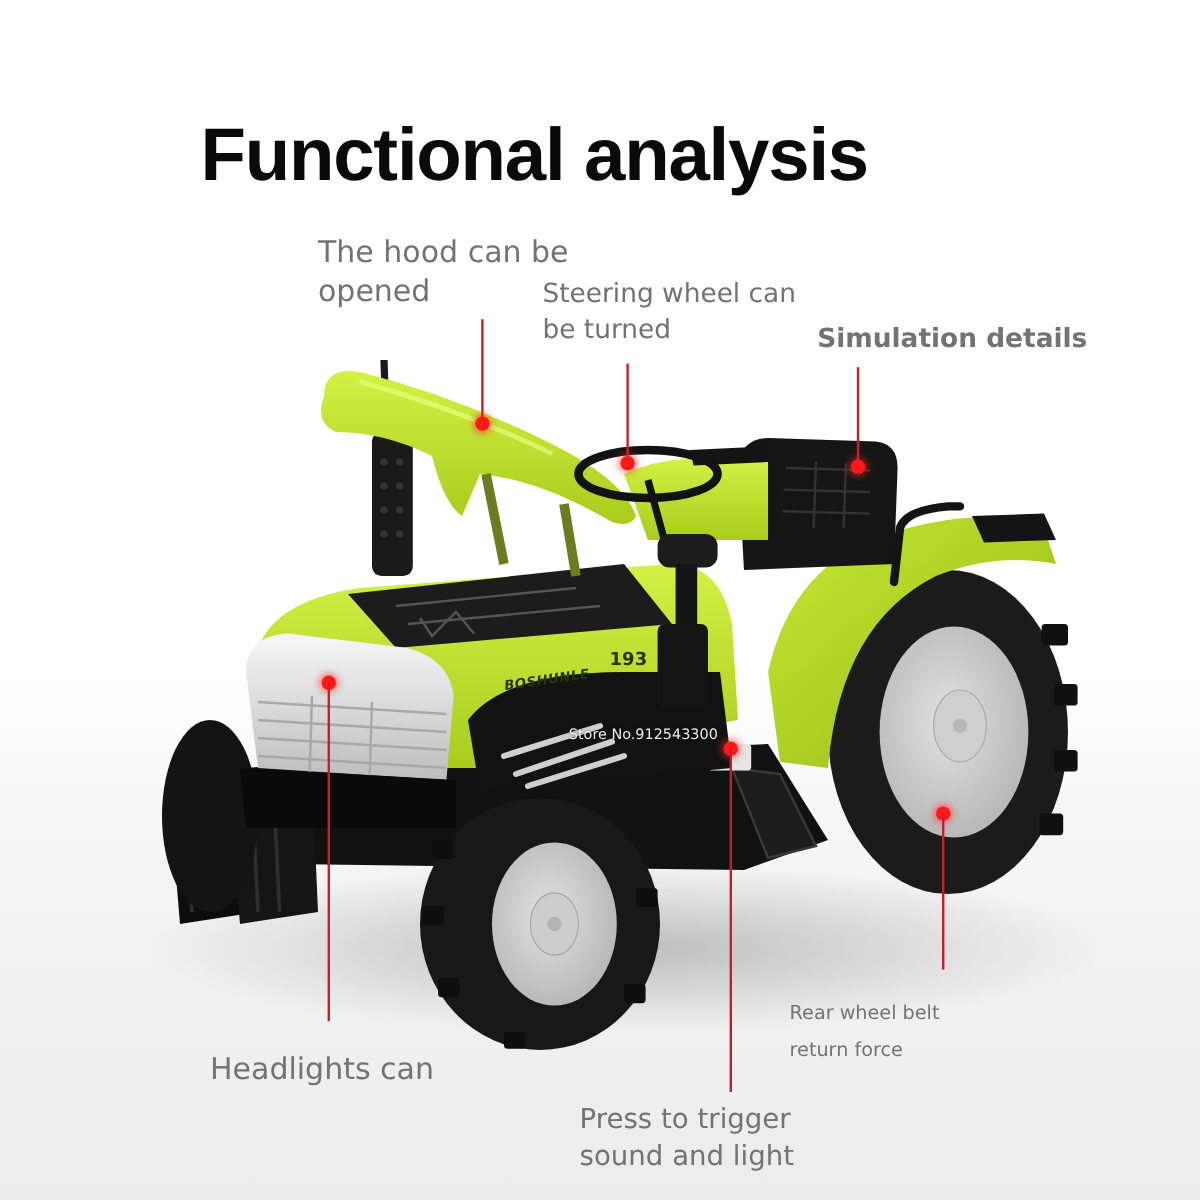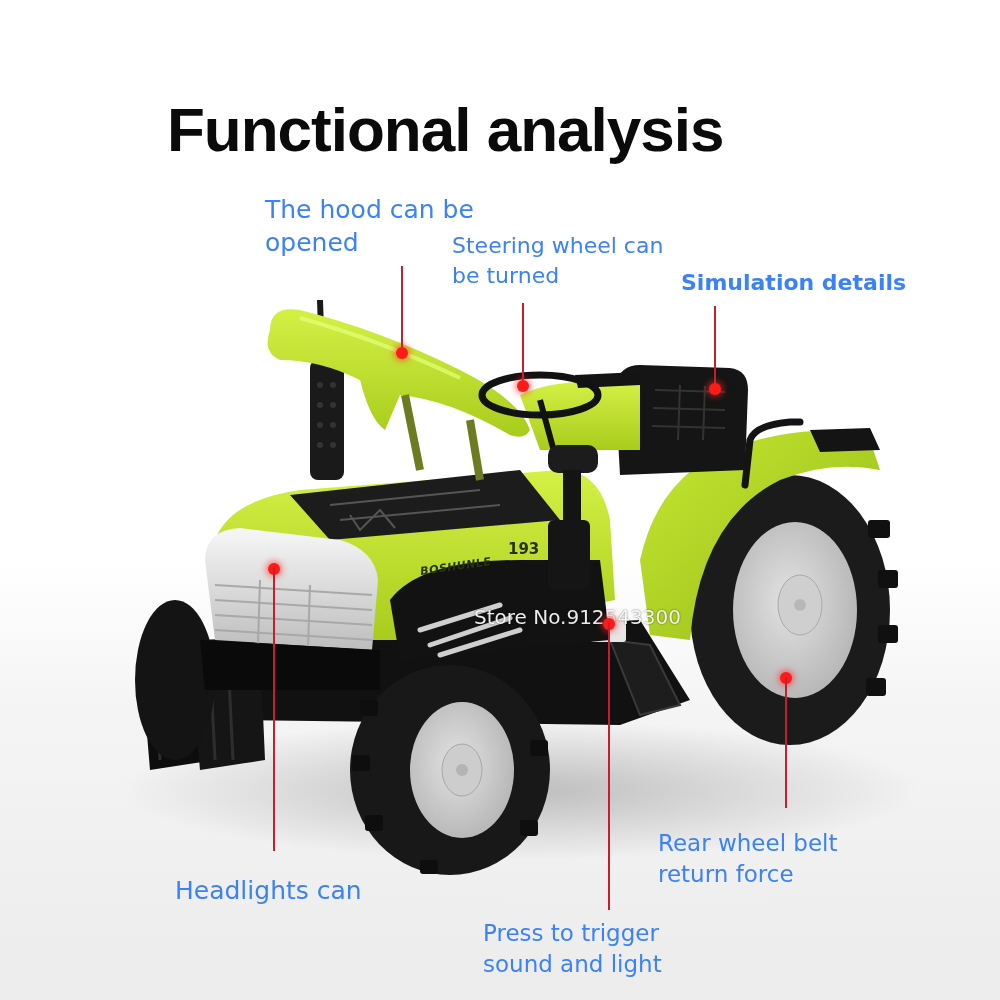--- a/index.html
+++ b/index.html
@@ -14,34 +14,34 @@
     background: linear-gradient(to bottom, #ffffff 0%, #f4f4f4 35%, #ececec 100%);
   }
   .title {
     position: absolute; left: 167px; top: 52px;
     font-size: 62px; font-weight: bold; letter-spacing: -1px;
     color: #0a0a0a; white-space: nowrap;
     font-family: "Liberation Sans", sans-serif;
   }
   .label {
     position: absolute; font-size: 25px; line-height: 33px;
-    color: #3b82f6; white-space: nowrap;
+    color: #737373; white-space: nowrap;
   }
   .label .line { display: block; }
   .callout-line {
     position: absolute; width: 2px; background: #c81e2c;
   }
   .callout-dot {
     position: absolute; width: 12px; height: 12px; border-radius: 50%;
     background: #ff1a1a; box-shadow: 0 0 6px 2px rgba(255,40,40,0.6);
   }
   svg.tractor { position: absolute; left: 0; top: 0; }
   .watermark {
     position: absolute; left: 474px; top: 605px;
-    font-size: 20px; color: rgba(255,255,255,0.92); white-space: nowrap;
+    font-size: 12px; color: rgba(255,255,255,0.92); white-space: nowrap;
     font-family: "DejaVu Sans", sans-serif;
     text-shadow: 0 0 2px rgba(0,0,0,0.6);
   }
   .brand {
     position: absolute; left: 420px; top: 560px;
     font-size: 11px; font-style: italic; font-weight: bold; color: #2a3310;
     transform: rotate(-8deg); white-space: nowrap; letter-spacing: 0.5px;
   }
   .model-num {
     position: absolute; left: 508px; top: 540px;
@@ -232,16 +232,16 @@
 
 <div class="callout-dot" style="left:603px; top:618px;"></div>
 <div class="callout-line" style="left:608px; top:623px; height:287px;"></div>
 <div class="label" style="left:483px; top:918px; font-size:23px; line-height:31px;">
   <span class="line">Press to trigger</span>
   <span class="line">sound and light</span>
 </div>
 
 <div class="callout-dot" style="left:780px; top:672px;"></div>
 <div class="callout-line" style="left:785px; top:677px; height:131px;"></div>
-<div class="label" style="left:658px; top:828px; font-size:23px; line-height:31px;">
+<div class="label" style="left:658px; top:828px; font-size:16px; line-height:31px;">
   <span class="line">Rear wheel belt</span>
   <span class="line">return force</span>
 </div>
 
 </body></html>

